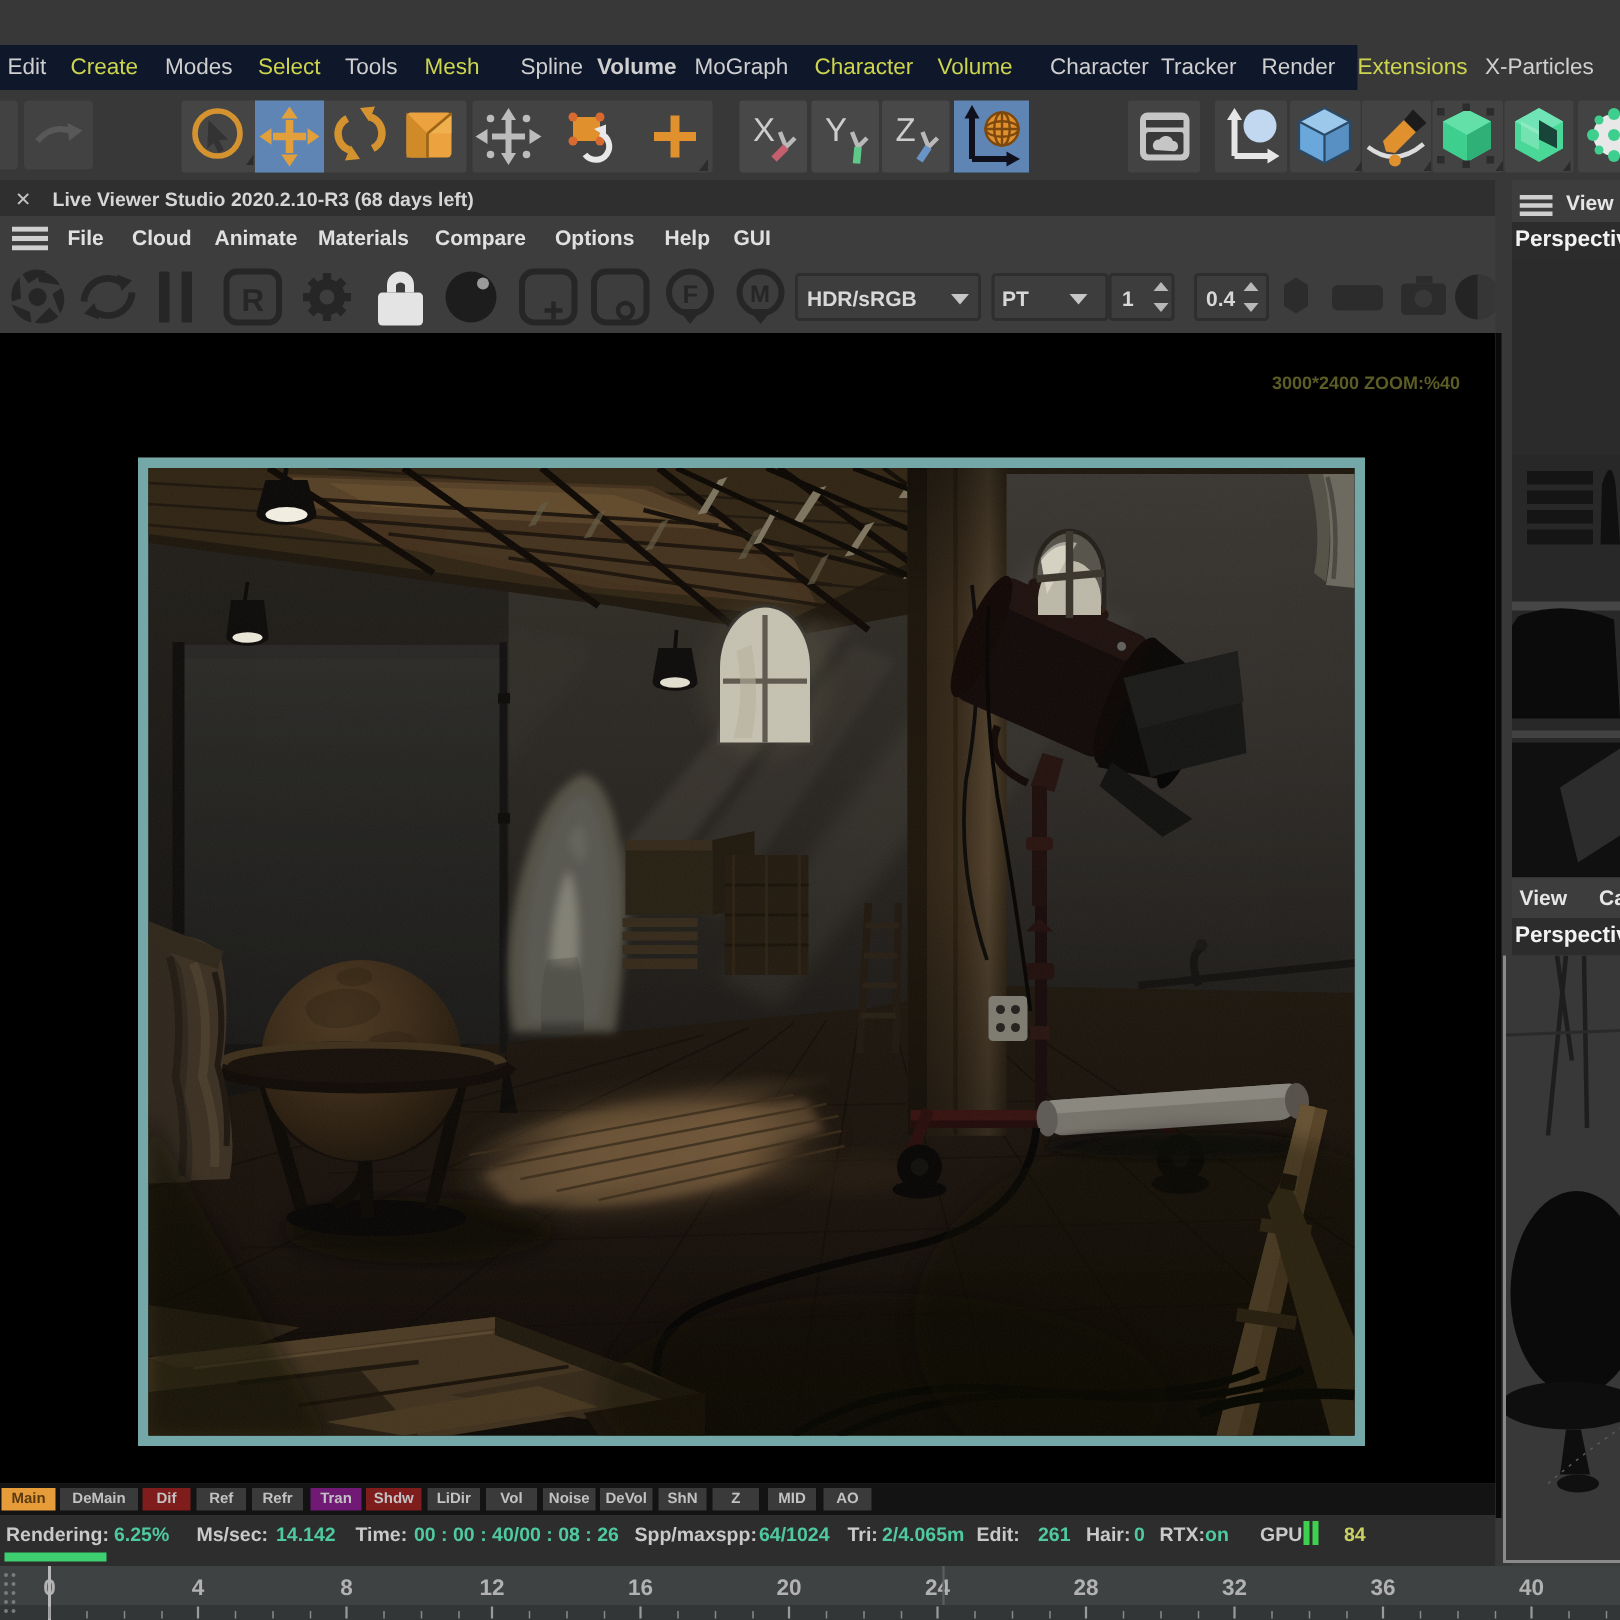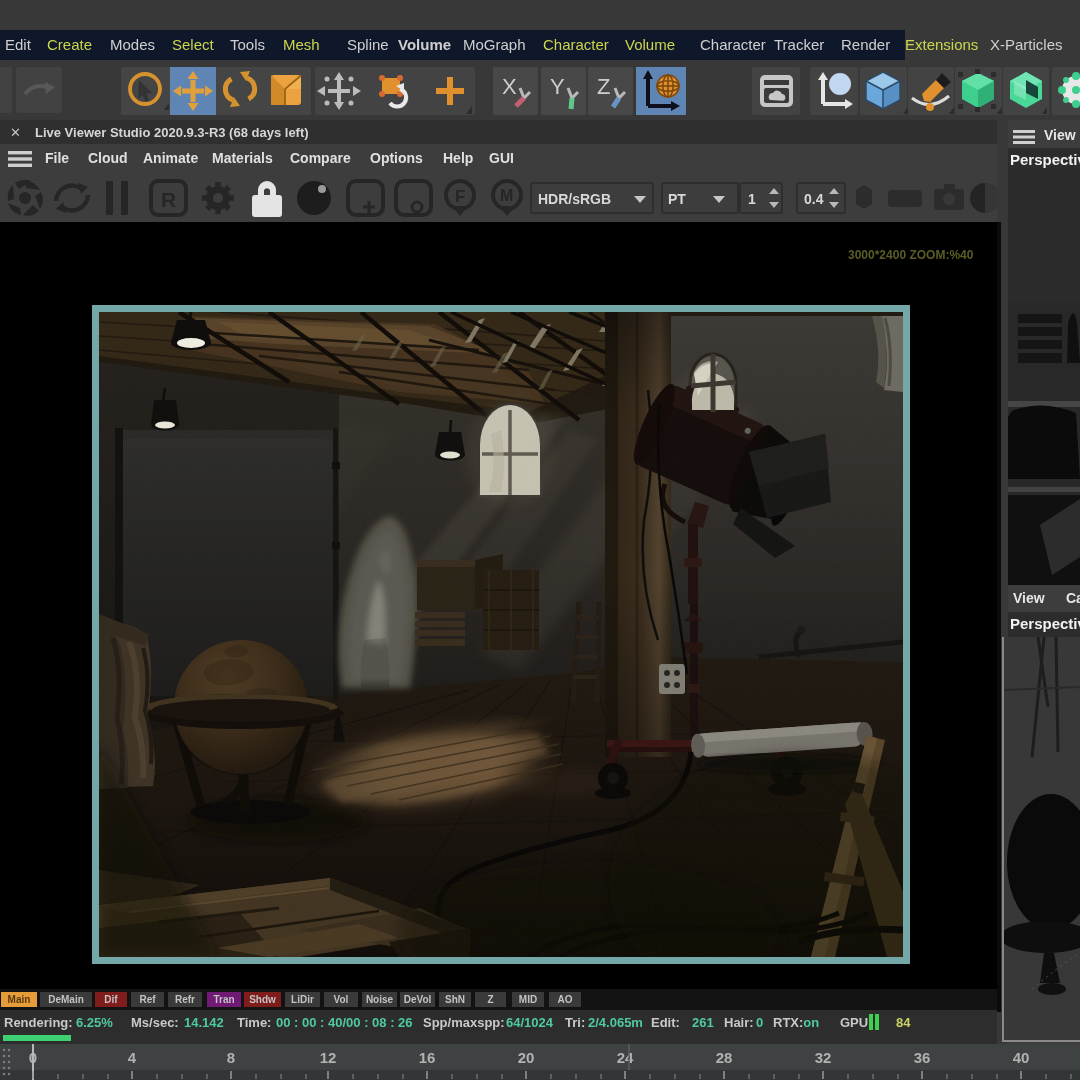--- a/index.html
+++ b/index.html
@@ -194,21 +194,21 @@
     <circle cx="1076" cy="44" r="4"></circle>
           <circle cx="1066" cy="20" r="3"></circle>
     <circle cx="1066" cy="40" r="3"></circle>
           <circle cx="1076" cy="30" r="4"></circle>
   </g>
 </svg>
 </div>
 
 <div class="abs" style="left:0;top:120px;width:997px;height:24px;background:#2f2f2f;color:#d6d6d6;font-size:13px;font-weight:bold;line-height:25px;">
 <span style="position:absolute;left:10px;top:0;font-weight:normal;font-size:13px;color:#c4c4c4;">✕</span>
-<span style="position:absolute;left:35px;top:0;">Live Viewer Studio 2020.9.3-R3 (68 days left)</span>
+<span style="position:absolute;left:35px;top:0;">Live Viewer Studio 2020.2.10-R3 (68 days left)</span>
 </div>
 
 <div class="abs" style="left:0;top:144px;width:997px;height:29px;background:#3d3d3d;color:#e0e0e0;font-size:14px;font-weight:bold;line-height:29px;white-space:nowrap;">
 <svg class="abs" style="left:8px;top:7px;" width="24" height="16">
         <rect x="0" y="0" width="24" height="3.4" fill="#cfcfcf"></rect>
         <rect x="0" y="6.3" width="24" height="3.4" fill="#cfcfcf"></rect>
         <rect x="0" y="12.6" width="24" height="3.4" fill="#cfcfcf"></rect>
       </svg>
 <span class="abs" style="left:45px;">File</span>
 <span class="abs" style="left:88px;">Cloud</span>

